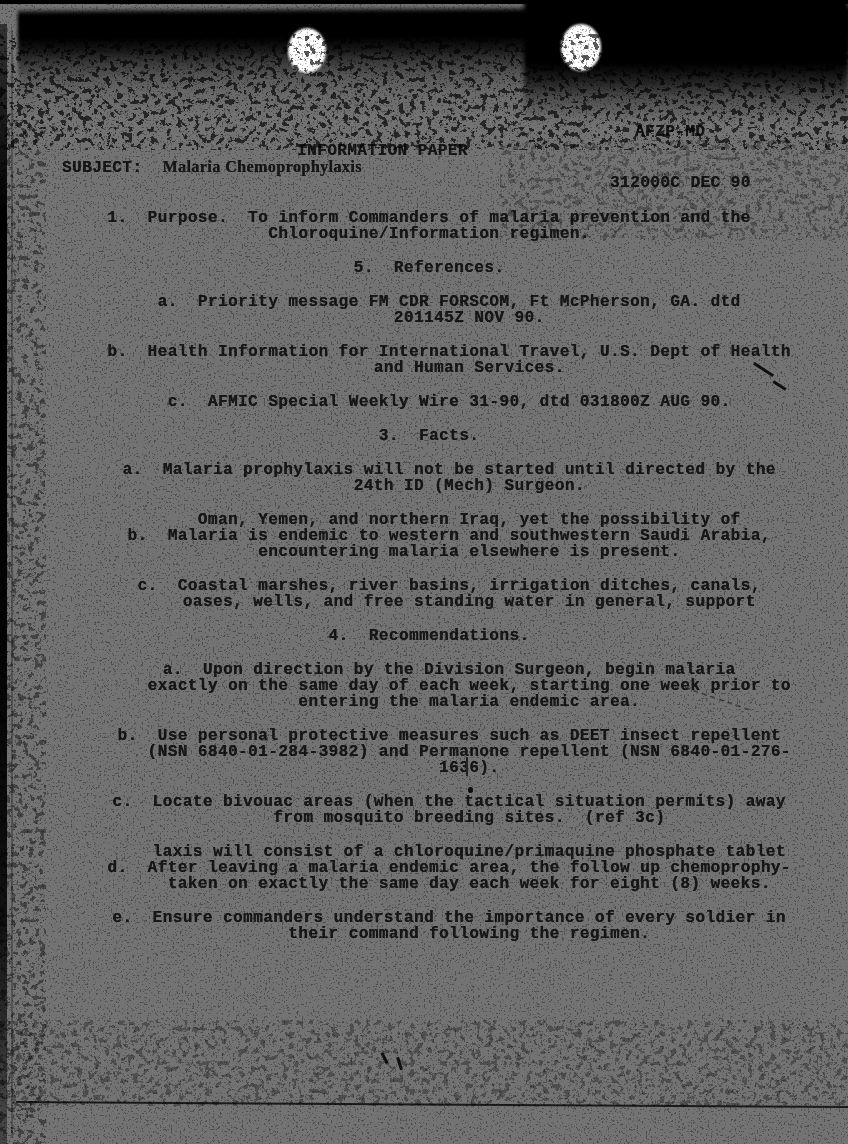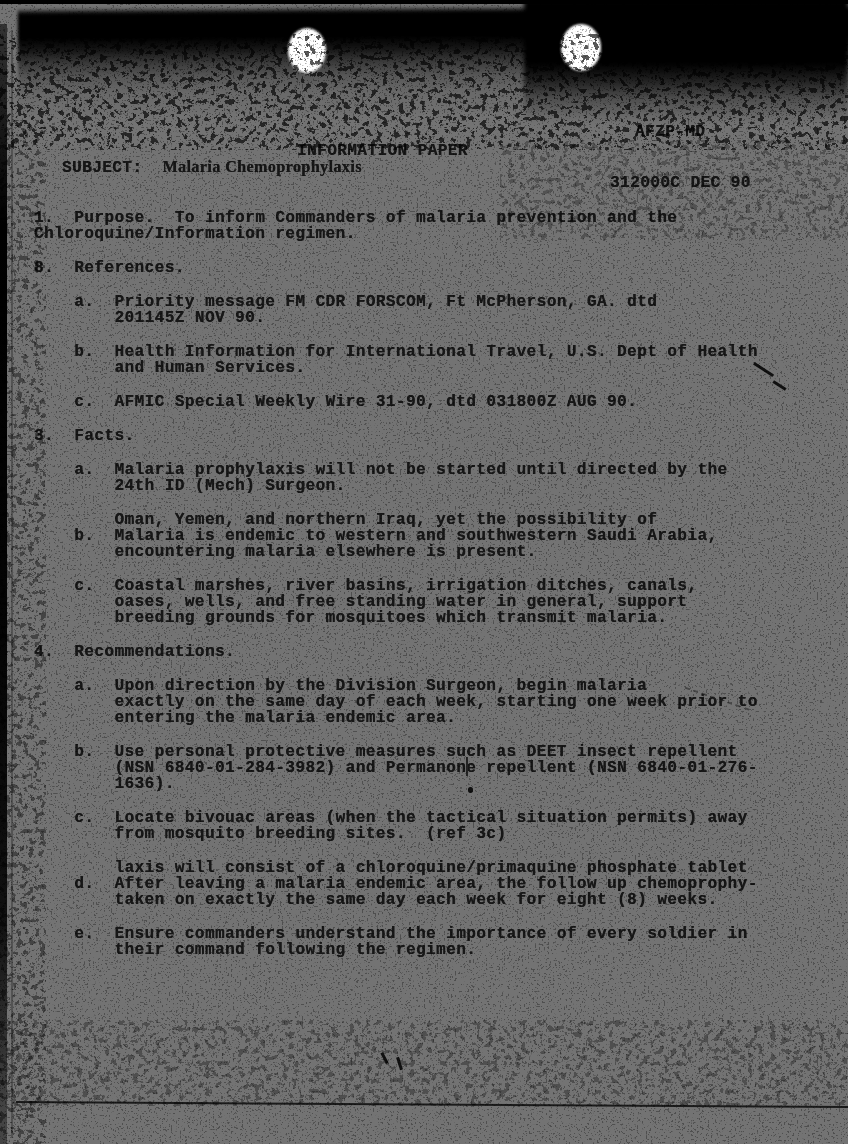--- a/index.html
+++ b/index.html
@@ -46,21 +46,21 @@
   }
   .office-symbol{padding-left:25px;}
   .content{
     position:absolute;left:34px;top:143px;width:790px;z-index:4;
     font-size:16px;font-weight:bold;line-height:16px;letter-spacing:.45px;
     text-shadow:.3px .3px .6px rgba(10,10,10,.75);
   }
   .title-line{padding-left:263px;white-space:pre;}
   .subject-line{padding-left:28px;margin-bottom:34px;white-space:pre;}
   .subject-text{margin-left:20px;font-family:Liberation Serif, serif;}
-  .block{margin-bottom:18px;}
+  .block{margin-bottom:18px;text-align:center;}
   .line{white-space:pre;}
   
   .mark{position:absolute;background:#111;z-index:5;}
   .mark-a1{left:752px;top:368px;width:23px;height:3px;transform:rotate(33deg);}
   .mark-a2{left:772px;top:384px;width:15px;height:3px;transform:rotate(33deg);}
   .scratch{
     position:absolute;left:683px;top:698px;width:70px;height:2px;opacity:.55;z-index:5;
     transform:rotate(19deg);
     background:repeating-linear-gradient(90deg,#222 0 5px,transparent 5px 9px);
   }
@@ -92,21 +92,21 @@
 
   <div class="content">
     <div class="title-line">INFORMATION PAPER</div>
     <div class="subject-line"><span>SUBJECT:</span><span class="subject-text">Malaria Chemoprophylaxis</span></div>
     <div id="blocks">
         <div class="block">
           <div class="line">1.  Purpose.  To inform Commanders of malaria prevention and the</div>
           <div class="line">Chloroquine/Information regimen.</div>
         </div>
         <div class="block">
-          <div class="line">8.  References.</div>
+          <div class="line">5.  References.</div>
         </div>
         <div class="block">
           <div class="line">    a.  Priority message FM CDR FORSCOM, Ft McPherson, GA. dtd</div>
           <div class="line">        201145Z NOV 90.</div>
         </div>
         <div class="block">
           <div class="line">    b.  Health Information for International Travel, U.S. Dept of Health</div>
           <div class="line">        and Human Services.</div>
         </div>
         <div class="block">
@@ -120,21 +120,20 @@
           <div class="line">        24th ID (Mech) Surgeon.</div>
         </div>
         <div class="block">
           <div class="line">        Oman, Yemen, and northern Iraq, yet the possibility of</div>
           <div class="line">    b.  Malaria is endemic to western and southwestern Saudi Arabia,</div>
           <div class="line">        encountering malaria elsewhere is present.</div>
         </div>
         <div class="block">
           <div class="line">    c.  Coastal marshes, river basins, irrigation ditches, canals,</div>
           <div class="line">        oases, wells, and free standing water in general, support</div>
-          <div class="line">        breeding grounds for mosquitoes which transmit malaria.</div>
         </div>
         <div class="block">
           <div class="line">4.  Recommendations.</div>
         </div>
         <div class="block">
           <div class="line">    a.  Upon direction by the Division Surgeon, begin malaria</div>
           <div class="line">        exactly on the same day of each week, starting one week prior to</div>
           <div class="line">        entering the malaria endemic area.</div>
         </div>
         <div class="block">

